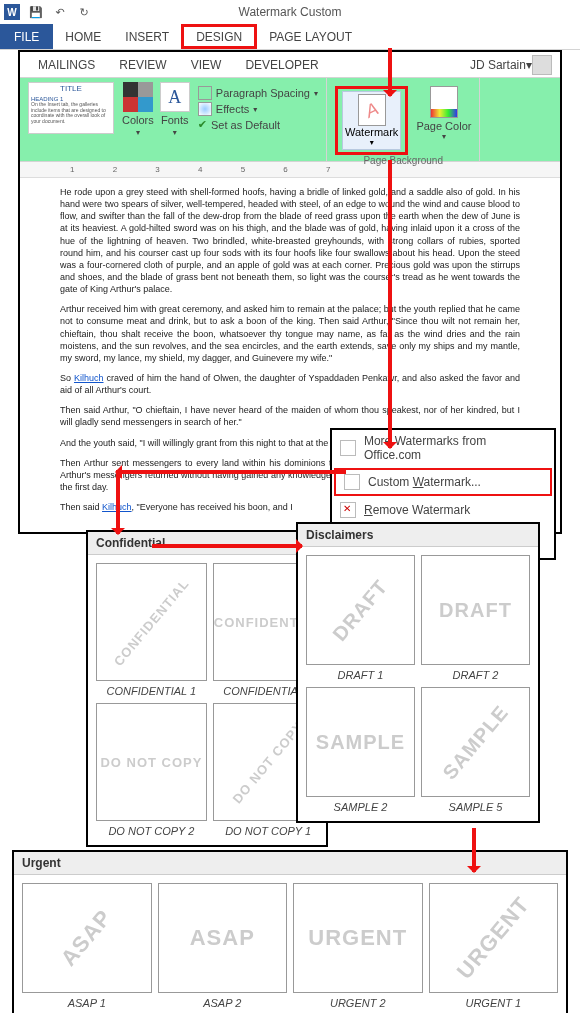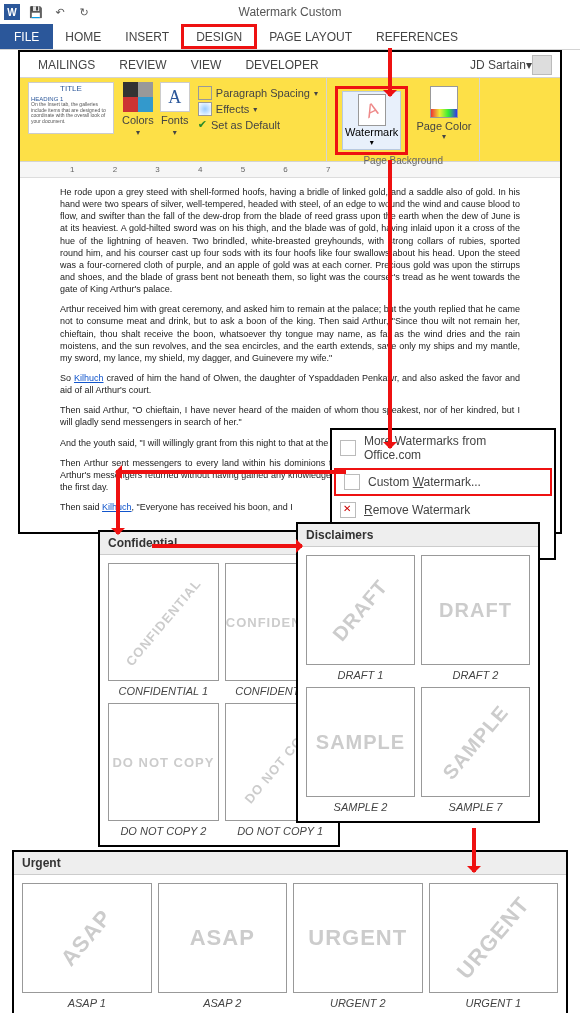--- a/index.html
+++ b/index.html
@@ -18,21 +18,21 @@
 .tab.boxed { border:3px solid #e11; }
 
 
 .overlay1 { position:absolute; top:50px; left:18px; right:18px; border:2px solid #000; background:#fff; }
 .tabs-row2 { height:26px; display:flex; align-items:center; border-bottom:1px solid #d4d4d4; padding-left:6px; }
 .tabs-row2 .tab { font-size:12px; }
 .user { margin-left:auto; display:flex; align-items:center; gap:0; padding-right:8px; color:#444; font-size:12px; }
 .avatar { width:20px; height:20px; background:#ddd; border:1px solid #bbb; }
 
 
-.ribbon { height:84px; display:flex; border-bottom:1px solid #d4d4d4; background:#fde047; }
+.ribbon { height:84px; display:flex; border-bottom:1px solid #d4d4d4; background:#86efac; }
 .group { border-right:1px solid #d4d4d4; padding:4px 8px 0; display:flex; flex-direction:column; position:relative; }
 .group-label { text-align:center; color:#666; font-size:10px; margin-top:auto; padding-bottom:2px; }
 .styleset { width:86px; height:52px; border:1px solid #ccc; background:#fff; font-size:6px; padding:2px; color:#555; line-height:1.1; }
 .styleset .t1 { font-size:8px; color:#2b579a; text-align:center; margin-bottom:2px; }
 .colors-fonts { display:flex; gap:6px; }
 .big-btn { display:flex; flex-direction:column; align-items:center; gap:2px; font-size:11px; color:#444; }
 .color-grid { width:30px; height:30px; display:grid; grid-template-columns:1fr 1fr; grid-template-rows:1fr 1fr; }
 .color-grid div:nth-child(1){background:#333;} .color-grid div:nth-child(2){background:#999;}
 .color-grid div:nth-child(3){background:#c33;} .color-grid div:nth-child(4){background:#39c;}
 .fonts-icon { width:30px; height:30px; border:1px solid #ccc; display:flex; align-items:center; justify-content:center; font-size:18px; font-family:Georgia,serif; color:#2b579a; background:#fff;}
@@ -70,21 +70,21 @@
 
 .gallery { position:absolute; border:2px solid #000; background:#fff; }
 .gallery .ghdr { background:#eee; padding:4px 8px; font-weight:bold; font-size:12px; color:#333; border-bottom:1px solid #ccc;}
 .grid2 { display:grid; grid-template-columns:1fr 1fr; gap:6px; padding:8px; }
 .thumb { display:flex; flex-direction:column; align-items:center; }
 .page-thumb { width:100%; height:120px; border:1px solid #999; background:#fff; position:relative; display:flex; align-items:center; justify-content:center; overflow:hidden;}
 .wm-text { color:#ccc; font-size:20px; font-weight:bold; letter-spacing:1px; }
 .diag { transform:rotate(-50deg); }
 .thumb-label { font-size:11px; color:#444; margin-top:4px; text-align:center;font-style:italic; }
 
-#g-conf { top:530px; left:86px; width:242px;margin-left:12px; }
+#g-conf { top:530px; left:86px; width:242px; }
 #g-conf .page-thumb{height:118px;}
 #g-disc { top:522px; left:296px; width:244px; }
 #g-disc .page-thumb{height:110px;}
 #g-urg  { top:850px; left:12px; width:556px; }
 #g-urg .grid2 { grid-template-columns:1fr 1fr 1fr 1fr; }
 #g-urg .page-thumb{height:110px;}
 #g-urg .wm-text{font-size:22px;}
 
 
 .arrow { position:absolute; pointer-events:none; }
@@ -112,21 +112,20 @@
   </div>
   <div class="title">Watermark Custom</div>
 </div>
 
 <div class="tabs-row">
   <div class="file-tab">FILE</div>
   <div class="tab">HOME</div>
   <div class="tab">INSERT</div>
   <div class="tab boxed">DESIGN</div>
   <div class="tab">PAGE LAYOUT</div>
-  <div class="tab">REFERENCES</div>
 </div>
 
 <div class="overlay1">
   <div class="tabs-row2">
     <div class="tab">MAILINGS</div>
     <div class="tab">REVIEW</div>
     <div class="tab">VIEW</div>
     <div class="tab">DEVELOPER</div>
     <div class="user">
       <span>JD Sartain</span>
@@ -279,21 +278,21 @@
       <div class="thumb">
         <div class="page-thumb">
           <div class="wm-text">SAMPLE</div>
         </div>
         <div class="thumb-label">SAMPLE 2</div>
       </div>
       <div class="thumb">
         <div class="page-thumb">
           <div class="wm-text diag">SAMPLE</div>
         </div>
-        <div class="thumb-label">SAMPLE 7</div>
+        <div class="thumb-label">SAMPLE 5</div>
       </div>
     </div>
 </div>
 
 <div id="g-urg" class="gallery">
   <div class="ghdr">Urgent</div>
   <div class="grid2">
       <div class="thumb">
         <div class="page-thumb">
           <div class="wm-text diag">ASAP</div>

